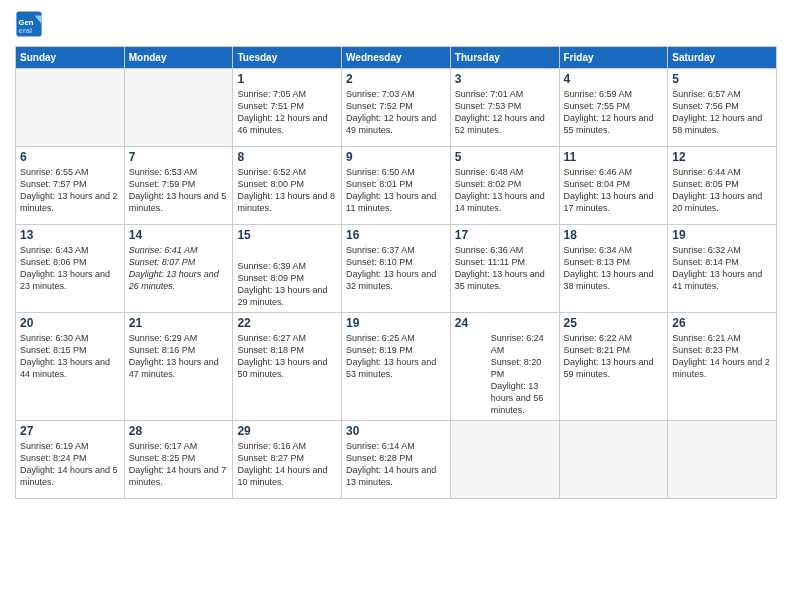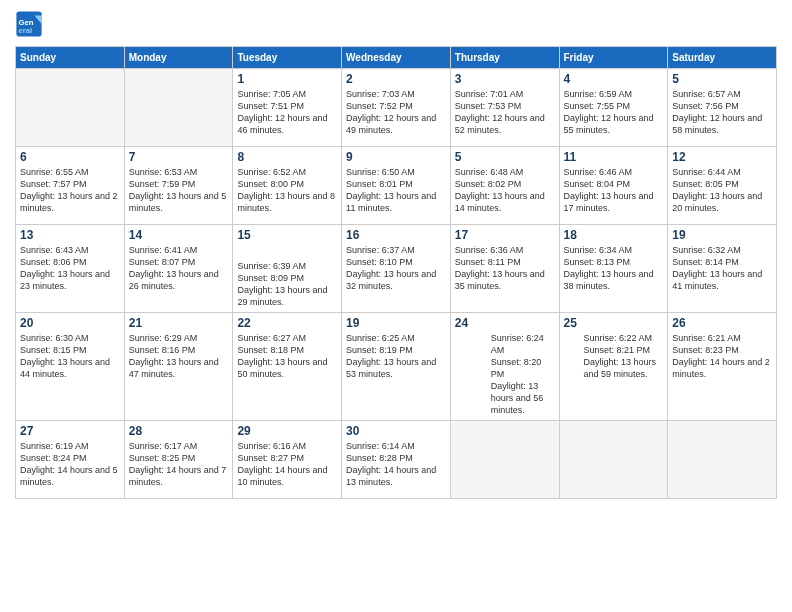--- a/index.html
+++ b/index.html
@@ -198,40 +198,40 @@
         </tr>
         <tr>
           <td>
             <span class="day-num">13</span>
             <div class="day-info" style="white-space: pre-line;">Sunrise: 6:43 AM
 Sunset: 8:06 PM
 Daylight: 13 hours and 23 minutes.</div>
           </td>
           <td>
             <span class="day-num">14</span>
-            <div class="day-info" style="white-space: pre-line;">Sunrise: 6:41 AM
+            <div class="day-info" style="white-space: pre-line; font-style: italic;">Sunrise: 6:41 AM
 Sunset: 8:07 PM
 Daylight: 13 hours and 26 minutes.</div>
           </td>
           <td>
             <span class="day-num">15</span>
             <div class="day-info" style="white-space: pre-line; margin-top: 18px;">Sunrise: 6:39 AM
 Sunset: 8:09 PM
 Daylight: 13 hours and 29 minutes.</div>
           </td>
           <td>
             <span class="day-num">16</span>
             <div class="day-info" style="white-space: pre-line;">Sunrise: 6:37 AM
 Sunset: 8:10 PM
 Daylight: 13 hours and 32 minutes.</div>
           </td>
           <td>
             <span class="day-num">17</span>
             <div class="day-info" style="white-space: pre-line;">Sunrise: 6:36 AM
-Sunset: 8:11 PM
+Sunset: 11:11 PM
 Daylight: 13 hours and 35 minutes.</div>
           </td>
           <td>
             <span class="day-num">18</span>
             <div class="day-info" style="white-space: pre-line;">Sunrise: 6:34 AM
 Sunset: 8:13 PM
 Daylight: 13 hours and 38 minutes.</div>
           </td>
           <td>
             <span class="day-num">19</span>
@@ -266,21 +266,21 @@
 Daylight: 13 hours and 53 minutes.</div>
           </td>
           <td>
             <span class="day-num">24</span>
             <div class="day-info" style="white-space: pre-line; margin-left: 36px;">Sunrise: 6:24 AM
 Sunset: 8:20 PM
 Daylight: 13 hours and 56 minutes.</div>
           </td>
           <td>
             <span class="day-num">25</span>
-            <div class="day-info" style="white-space: pre-line; margin-left: 20px;">Sunrise: 6:22 AM
+            <div class="day-info" style="white-space: pre-line;">Sunrise: 6:22 AM
 Sunset: 8:21 PM
 Daylight: 13 hours and 59 minutes.</div>
           </td>
           <td>
             <span class="day-num">26</span>
             <div class="day-info" style="white-space: pre-line;">Sunrise: 6:21 AM
 Sunset: 8:23 PM
 Daylight: 14 hours and 2 minutes.</div>
           </td>
         </tr>

